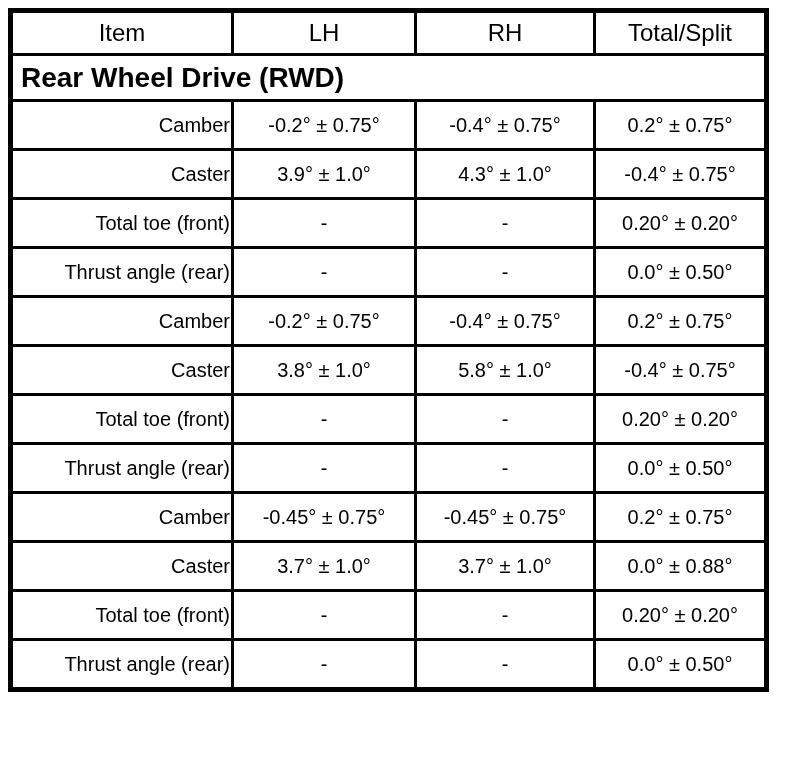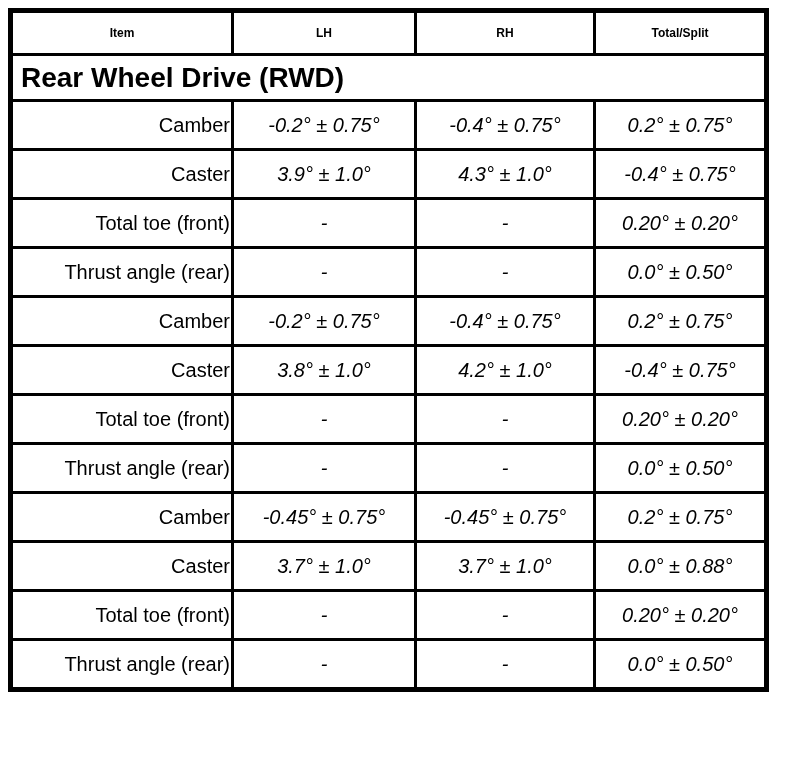--- a/index.html
+++ b/index.html
@@ -21,43 +21,42 @@
   .spec-table th,
   .spec-table td {
     border: 3px solid #000000;
     background: #ffffff;
     color: #000000;
     font-family: "Liberation Sans", sans-serif;
     overflow: hidden;
     white-space: nowrap;
   }
   .spec-table th {
-    font-size: 12px;
-    font-weight: bold;
+    font-size: 24px;
+    font-weight: normal;
     text-align: center;
     height: 38px;
   }
   .section-title {
     font-size: 28px;
     font-weight: bold;
     text-align: left;
     padding-left: 8px;
     height: 41px;
   }
   .item-cell {
     font-size: 20px;
     font-weight: normal;
     text-align: right;
     padding-left: 9px;
   }
   .val-cell {
     font-size: 20px;
     font-weight: normal;
     text-align: center;
-    font-style: italic;
   }
   .data-row td {
     height: 44px;
   }
 </style>
 </head>
 <body>
 
 <table class="spec-table">
   <colgroup>
@@ -111,21 +110,21 @@
   <tr class="data-row">
     <td class="item-cell">Camber</td>
     <td class="val-cell">-0.2° ± 0.75°</td>
     <td class="val-cell">-0.4° ± 0.75°</td>
     <td class="val-cell">0.2° ± 0.75°</td>
   </tr>
 
   <tr class="data-row">
     <td class="item-cell">Caster</td>
     <td class="val-cell">3.8° ± 1.0°</td>
-    <td class="val-cell">4.2° ± 1.0°</td>
+    <td class="val-cell">5.8° ± 1.0°</td>
     <td class="val-cell">-0.4° ± 0.75°</td>
   </tr>
 
   <tr class="data-row">
     <td class="item-cell">Total toe (front)</td>
     <td class="val-cell">-</td>
     <td class="val-cell">-</td>
     <td class="val-cell">0.20° ± 0.20°</td>
   </tr>
 

